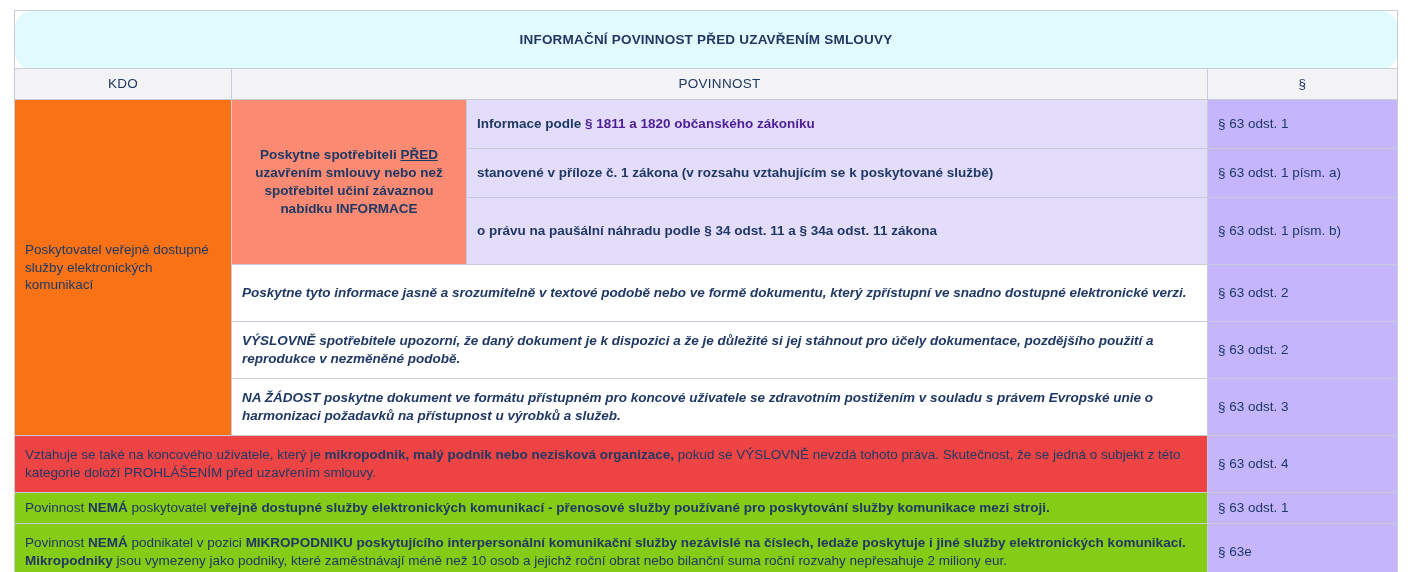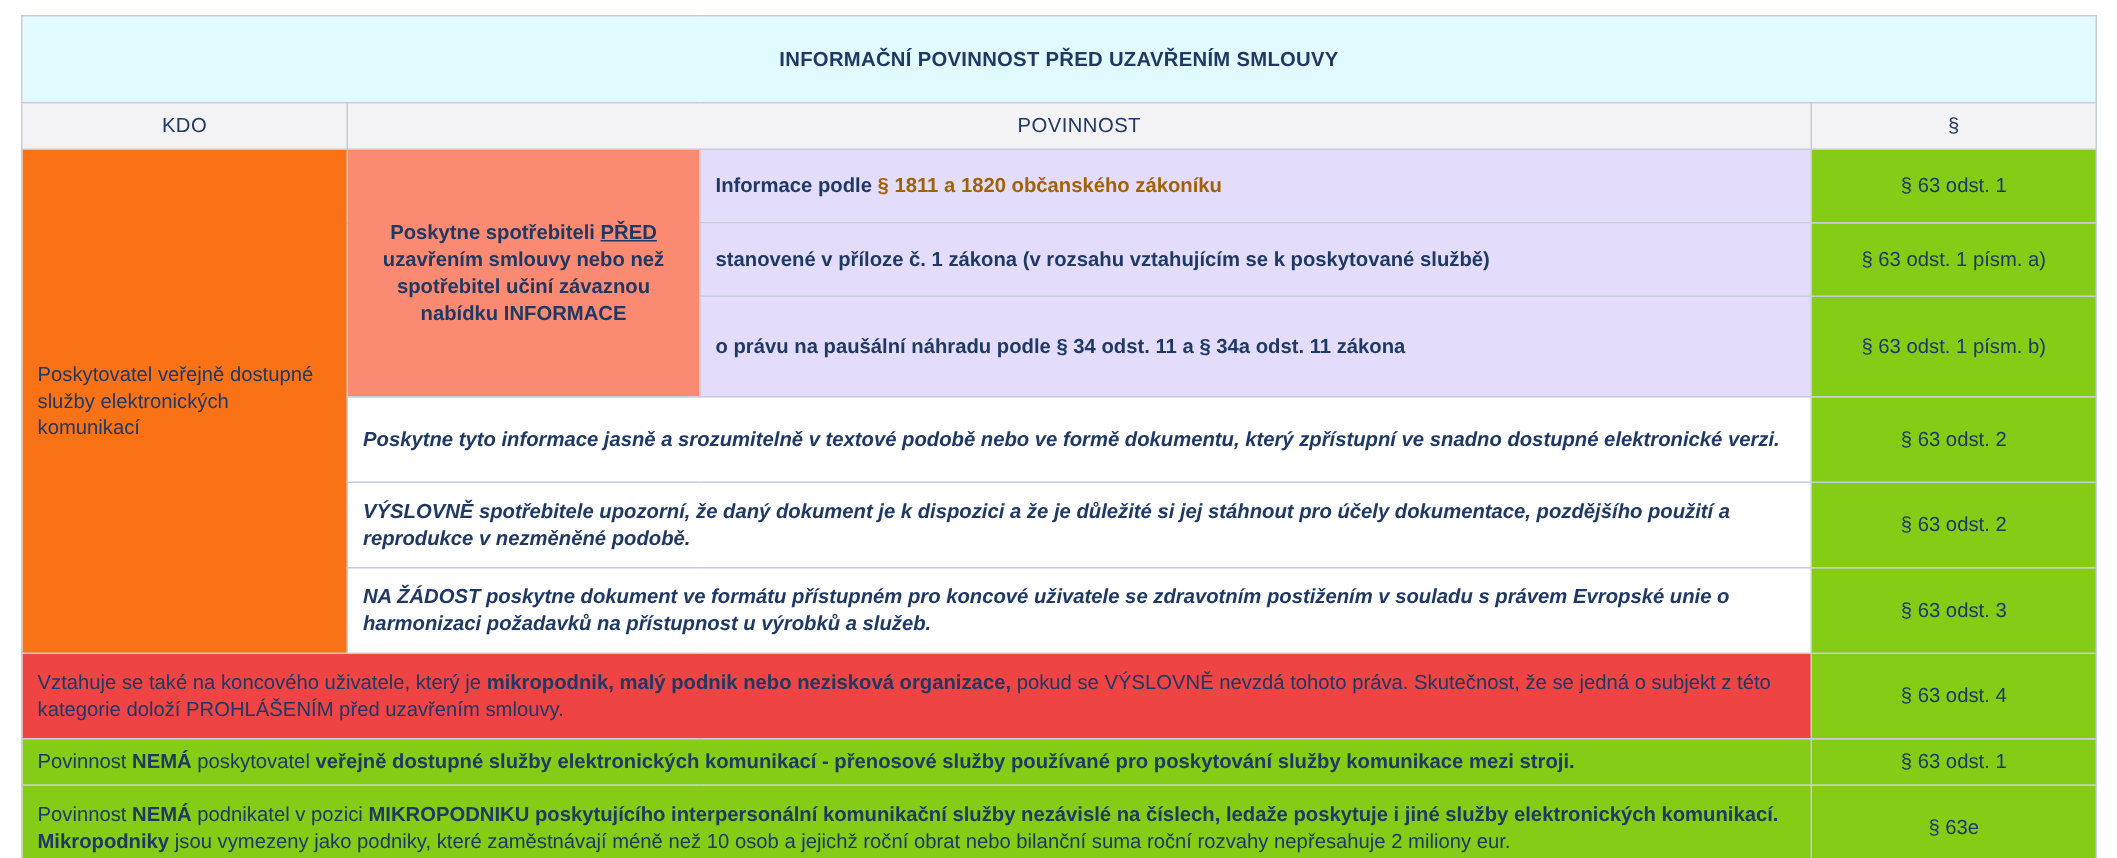--- a/index.html
+++ b/index.html
@@ -45,20 +45,21 @@
   
   .title-cell {
     background: #e1fafd;
     text-align: center;
     font-weight: bold;
     font-size: 19px;
     letter-spacing: .2px;
     height: 45px;
     padding: 8px 10px;
     color: #1f3864;
+    border-radius: 17px;
   }
 
   
   .head-cell {
     background: #f3f3f5;
     text-align: center;
     font-weight: normal;
     font-size: 13.5px;
     height: 18px;
     padding: 7px 10px;
@@ -89,38 +90,38 @@
   .orange-cell u { text-decoration: underline; }
 
   
   .purple-cell {
     background: #e3ddfb;
     font-weight: bold;
     font-size: 13.5px;
     text-align: left;
     color: #1f3864;
   }
-  .link-txt { color: #a16207; font-weight: bold; }
+  .link-txt { color: #4c1d95; font-weight: bold; }
 
   
   .obl-cell {
     background: #ffffff;
     font-weight: bold;
     text-align: left;
     font-size: 13.5px;
     line-height: 1.45;
     padding: 8px 10px;
     font-style: italic;
   }
 
   
   .par-cell {
-    text-align: center;
-    font-size: 13.5px;
-    background: #84cc16;
+    text-align: left;
+    font-size: 13.5px;
+    background: #c4b5fd;
     font-weight: normal;
     color: #1f3864;
   }
 
   
   .green-cell {
     background: #ef4444;
     font-weight: normal;
     font-size: 13.5px;
     line-height: 1.45;

